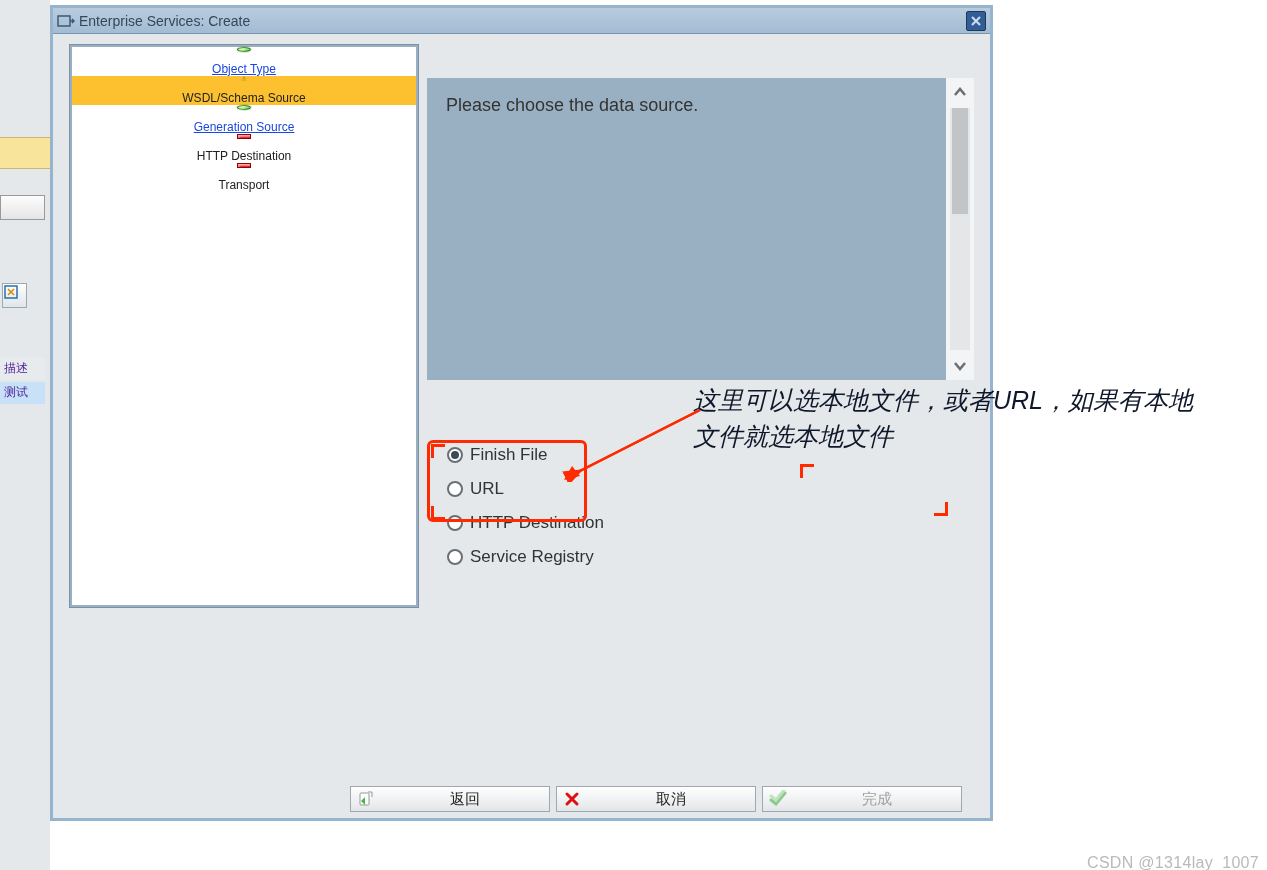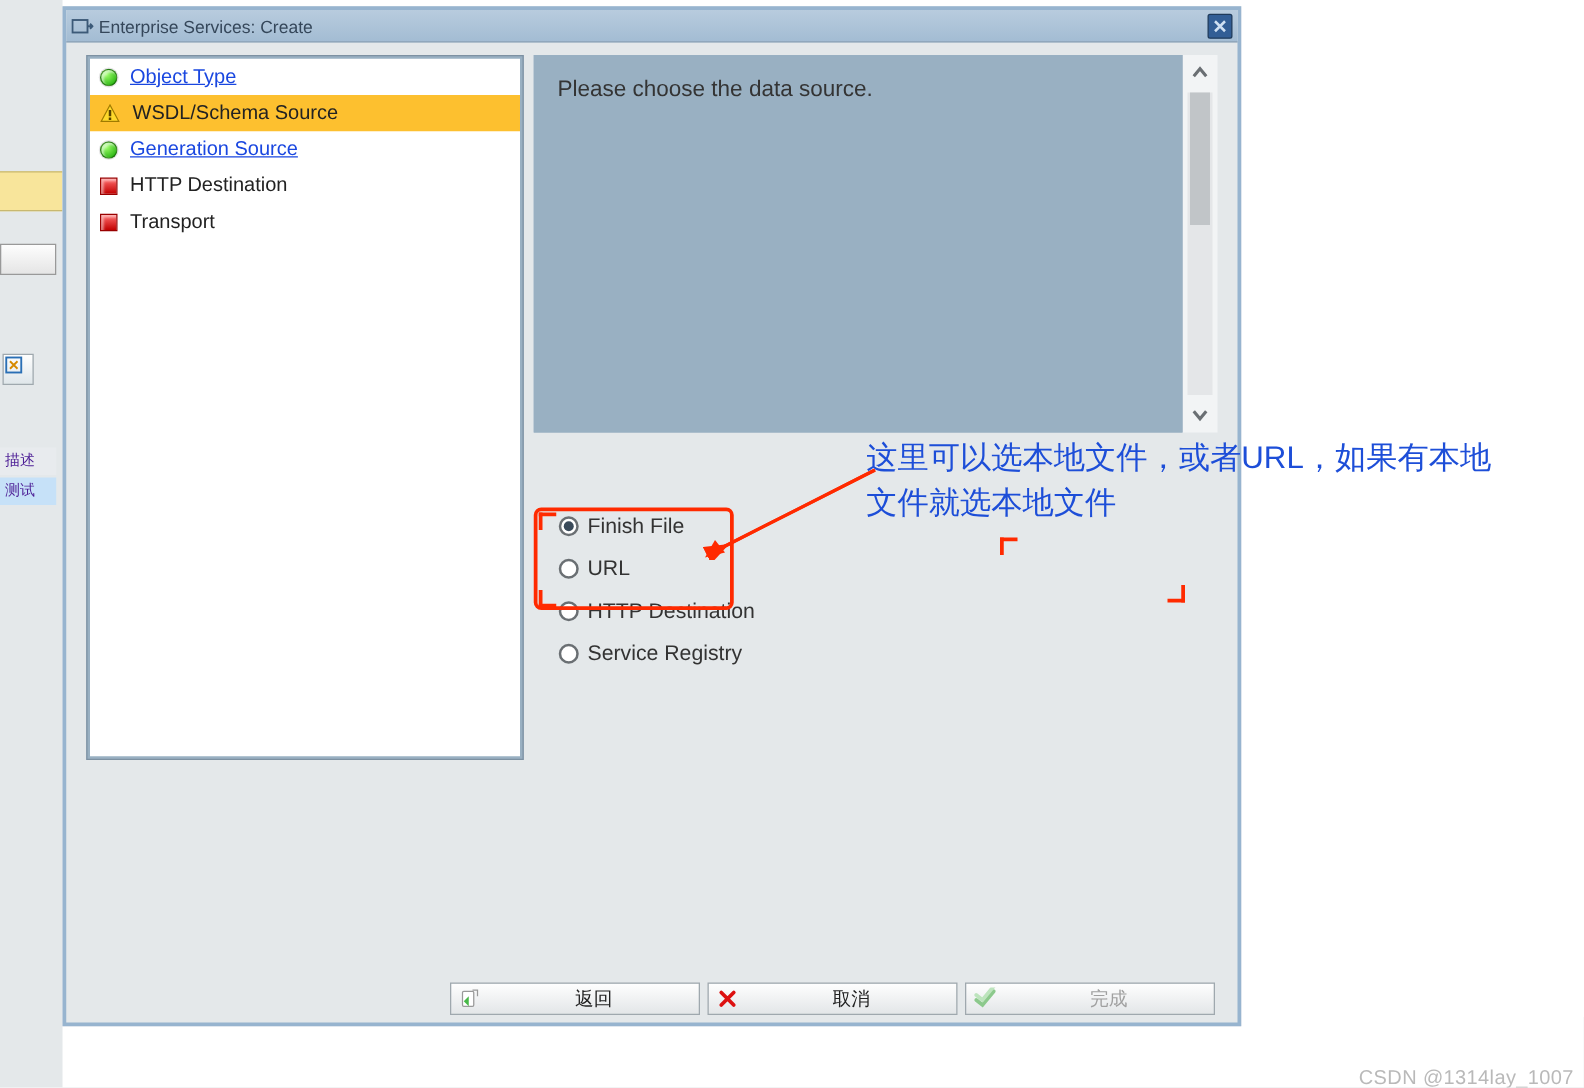--- a/index.html
+++ b/index.html
@@ -18,52 +18,52 @@
     .title-bar { height:26px; background:linear-gradient(#b8ccde,#a3bcd3); border-bottom:1px solid #7a95ae; display:flex; align-items:center; padding:0 4px; }
     .title-bar .ticon { width:20px; height:16px; display:flex; align-items:center; }
     .title-bar .ttext { font-size:14px; color:#35475a; flex:1; padding-left:2px; }
     .title-bar .xclose{ width:20px; height:20px; background:#325e95; border:1px solid #1e3a5a; border-radius:2px; display:flex; align-items:center; justify-content:center; color:#cfe0f2; font-size:13px; font-weight:bold; cursor:pointer;}
     
     .body { display:flex; padding:10px 16px; gap:8px; }
     
     
     .steps { width:350px; height:564px; background:#99b0c2; border:1px solid #7d91a2; position:relative; }
     .steps-inner{ position:absolute; inset:2px; background:#fff; }
-    .step-row { height:29px; display:flex; align-items:center; padding:0 8px; gap:10px; font-size:16px; }
+    .step-row { height:29px; display:flex; align-items:center; padding:0 8px; gap:10px; font-size:12px;flex-direction:column; }
     .step-row.active { background:#fdc02f; }
     .step-row a { color:#1a47e0; text-decoration:underline; cursor:pointer;}
     .step-row span.lbl { color:#222; }
     
     .dot { width:14px; height:14px; border-radius:50%; display:inline-block; border:1px solid rgba(0,0,0,.35); box-shadow:inset 2px 2px 2px rgba(255,255,255,.6),0 0 0 1px rgba(0,0,0,.1);}
     .dot.green { background:radial-gradient(circle at 35% 30%,#9dff69,#12a400);}
     svg.tri{ width:16px; height:16px;}
     .sq { width:14px; height:14px; background:linear-gradient(#ff6b6b,#c20000); border:1px solid #900; box-shadow:inset 2px 2px 2px rgba(255,255,255,.5);}
     
     
-    .content-wrap { flex:1; display:flex; }
+    .content-wrap { flex:1; display:flex;margin-top:34px; }
     .content { flex:1; position:relative; }
     .prompt-box { height:302px; background:#99b0c2; border:1px solid #99b0c2; padding:16px 18px; font-size:18px; color:#343434; }
     .scrollbar { width:28px; height:302px; background:#f2f4f5; display:flex; flex-direction:column; align-items:center; justify-content:space-between; }
     .scrollbar .arrow { width:28px; height:28px; display:flex; align-items:center; justify-content:center; color:#6a6f73; cursor:pointer; }
     .scrollbar .track { flex:1; width:20px; background:#e4e6e8; margin:2px 0; position:relative;}
     .scrollbar .thumb { position:absolute; top:0; left:2px; width:16px; height:106px; background:#c1c5c8;}
     
     .options { position:absolute; top:360px; left:10px; right:0;}
     .opt-row { display:flex; align-items:center; gap:7px; height:34px; font-size:17px; color:#333; padding-left:10px;}
     .radio { width:16px; height:16px; border-radius:50%; border:2px solid #6a6f73; background:#fff; display:inline-flex; align-items:center; justify-content:center; cursor:pointer;}
     .radio.sel::after{ content:""; width:8px; height:8px; border-radius:50%; background:#3a4a5a; }
     
     
     .annot-box { position:absolute; border:3px solid #ff2a00; border-radius:6px; pointer-events:none; }
     .annot-brk { position:absolute; width:14px; height:14px; border:3px solid #ff2a00; }
-    .annot-text{ position:absolute; color:#1d4ed8; font-size:25px; line-height:1.45; }
+    .annot-text{ position:absolute; color:#0f172a; font-size:25px; line-height:1.45;font-style:italic; }
     .arrow-svg { position:absolute; }
     
     
-    .btn-bar { position:absolute; bottom:0; left:0; right:0; height:38px; display:flex; justify-content:flex-end; align-items:flex-end; gap:6px; padding:6px 18px; }
+    .btn-bar { position:absolute; bottom:0; left:0; right:10px; height:38px; display:flex; justify-content:flex-end; align-items:flex-end; gap:6px; padding:6px 18px; }
     .btn { width:200px; height:26px; background:linear-gradient(#fefefe,#e3e6e8); border:1px solid #9fa8ae; display:flex; align-items:center; font-size:15px; color:#222; cursor:pointer;}
     .btn.dis { color:#a0a0a0; }
     .btn .bicon { width:30px; display:flex; justify-content:center; align-items:center; }
     .btn .blbl { flex:1; text-align:center; }
     
     
     .wm{ position:absolute; right:8px; bottom:-2px; font-size:16px; color:rgba(128,128,128,.55); letter-spacing:.3px; font-family: "Segoe UI",Arial,sans-serif;}
   </style>
 </head>
 <body>

